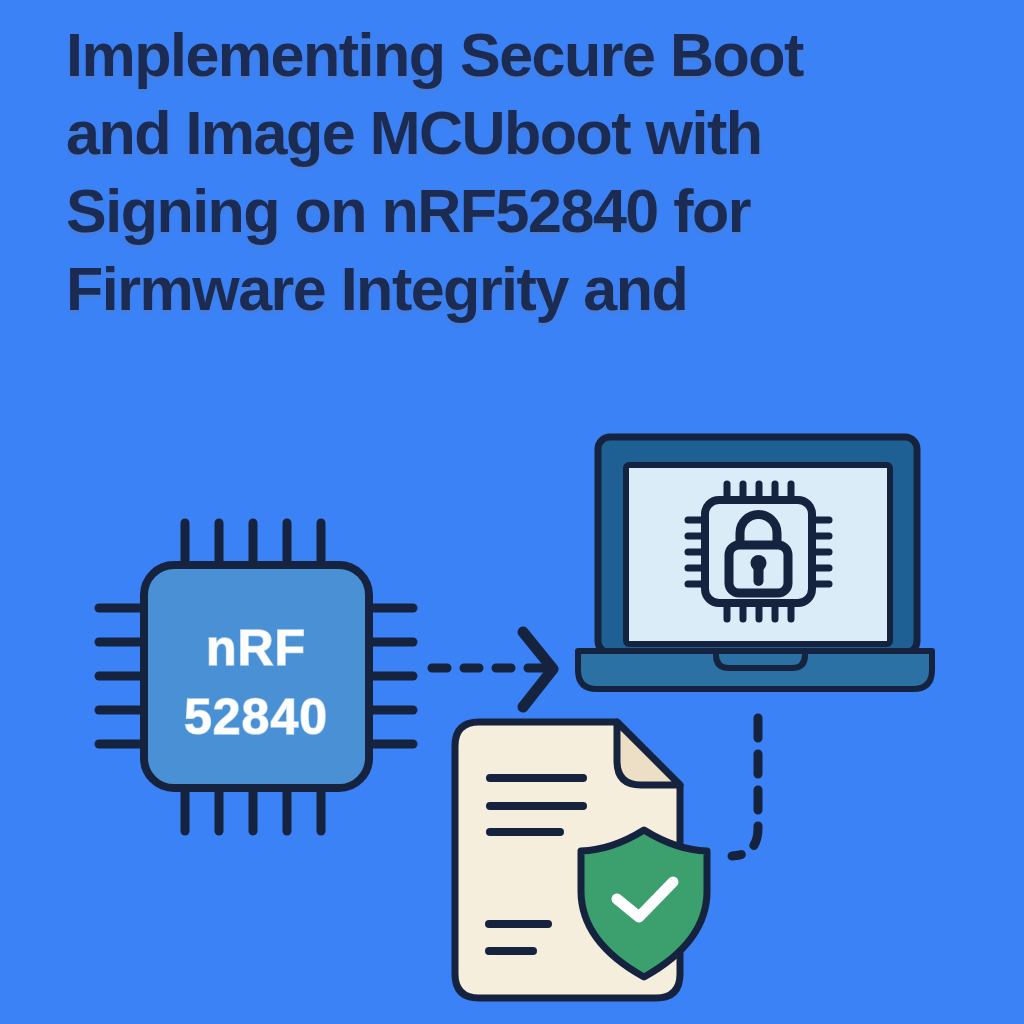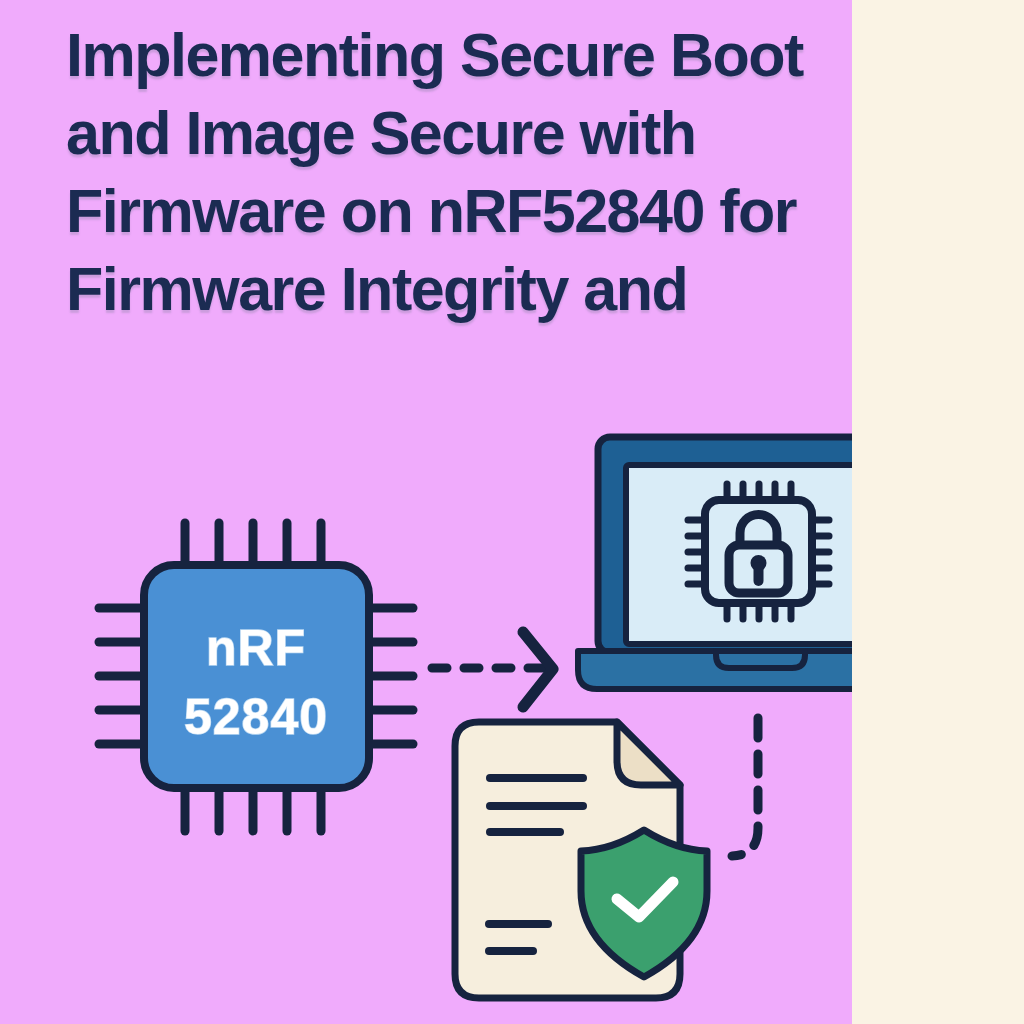--- a/index.html
+++ b/index.html
@@ -1,18 +1,18 @@
 <!DOCTYPE html>
 <html><head>
 <meta charset="utf-8">
 <style>
   html,body{margin:0;padding:0;background:#faf3e4;}
   .canvas{
-    position:relative;width:852px;height:1024px;overflow:hidden;
-    background:#f0abfc;font-family:"Liberation Sans",sans-serif;
+    position:relative;width:1024px;height:1024px;overflow:hidden;
+    background:#3b82f6;font-family:"Liberation Sans",sans-serif;
   }
   .title{
     position:absolute;top:16px;left:66px;width:910px;
     color:#1b2b52;font-weight:700;font-size:61px;line-height:78px;
     letter-spacing:-1.5px;
     text-shadow:0 3px 2px rgba(110,118,145,0.28);
   }
   .title .line{white-space:nowrap;}
   .diagram{position:absolute;left:0;top:404px;width:1024px;height:620px;}
   .chip-text{
@@ -21,22 +21,22 @@
     paint-order:stroke;stroke:#bcd9f2;stroke-width:1.5px;
   }
 </style>
 </head>
 <body>
 
 <div class="canvas">
 
   <div class="title">
     <div class="line">Implementing Secure Boot</div>
-    <div class="line">and Image Secure with</div>
-    <div class="line">Firmware on nRF52840 for</div>
+    <div class="line">and Image MCUboot with</div>
+    <div class="line">Signing on nRF52840 for</div>
     <div class="line">Firmware Integrity and</div>
   </div>
 
   <svg class="diagram" viewBox="0 0 1024 620" width="1024" height="620" xmlns="http://www.w3.org/2000/svg">
 
     <g stroke="#16233f" stroke-linecap="round">
       <g stroke-width="9">
         <line x1="185" y1="119" x2="185" y2="162"></line>
         <line x1="219" y1="119" x2="219" y2="162"></line>
         <line x1="253" y1="119" x2="253" y2="162"></line>

